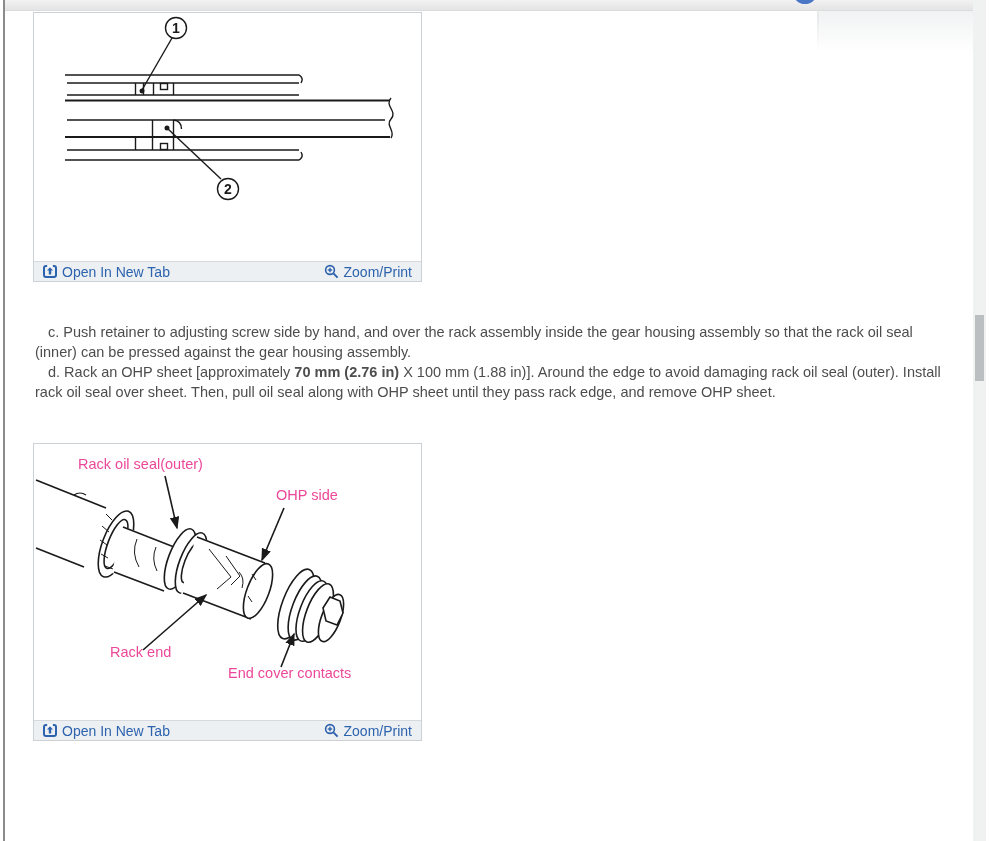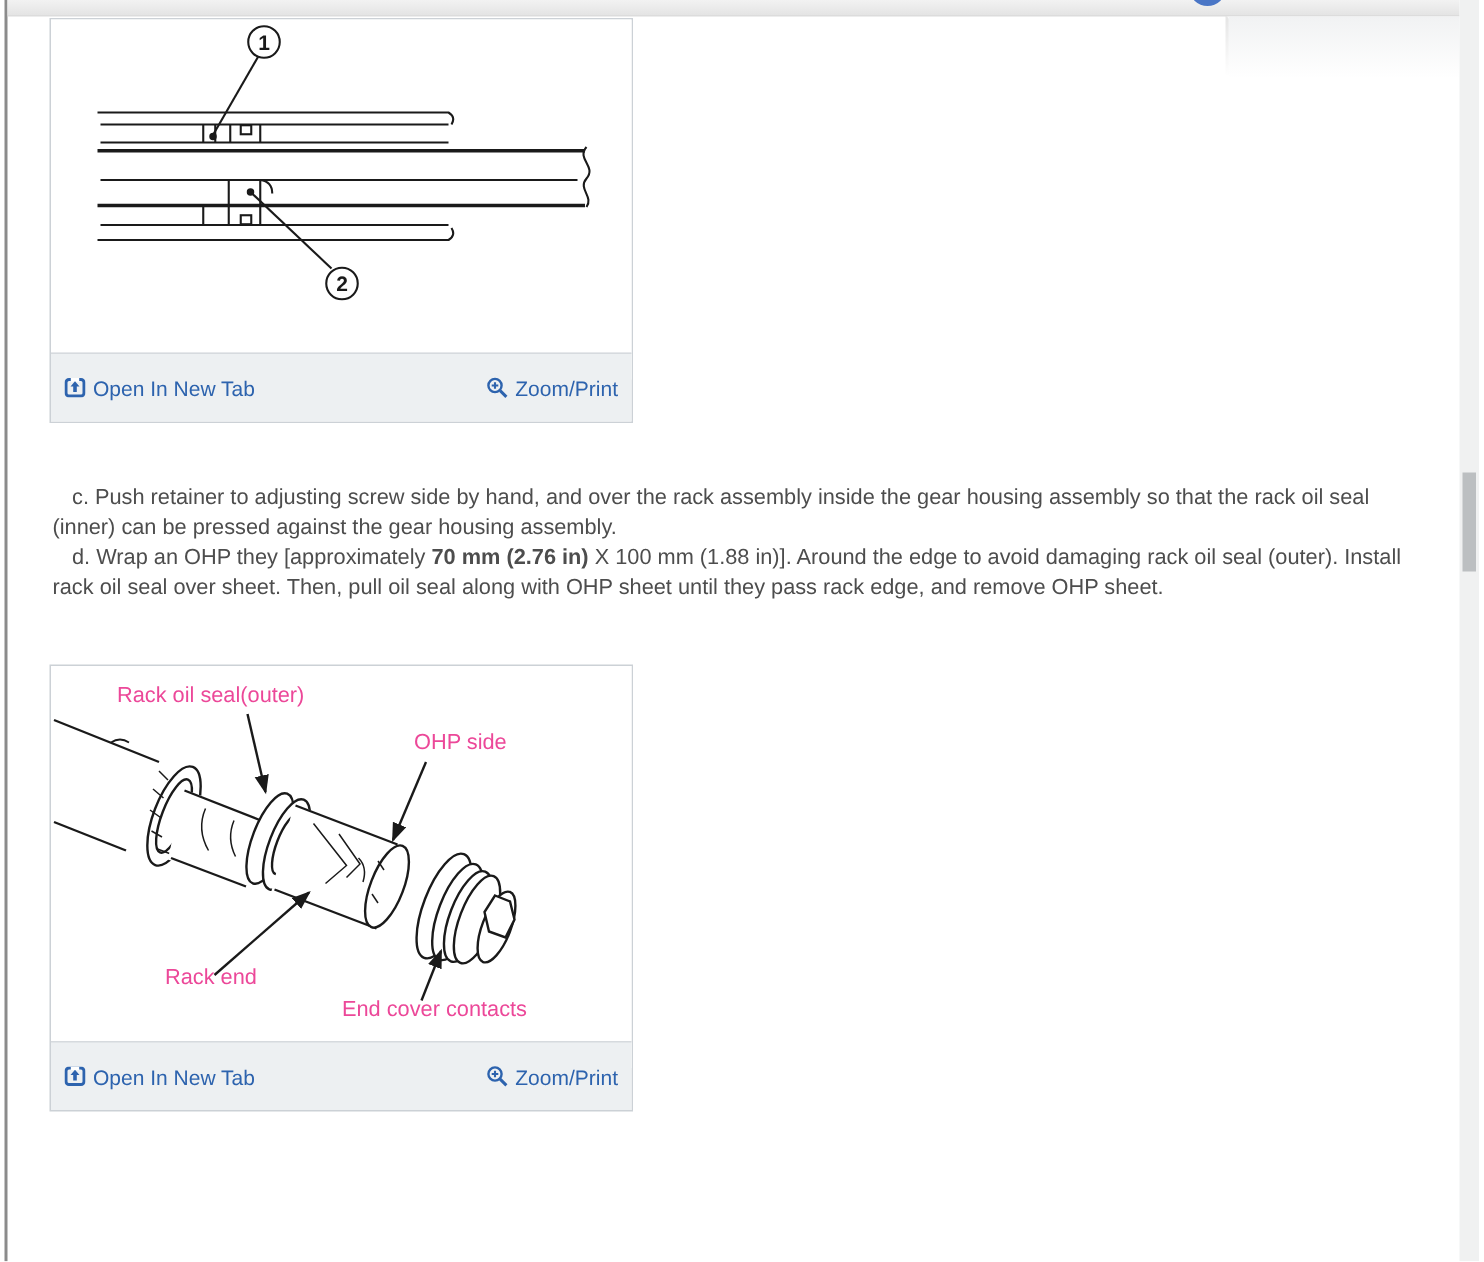--- a/index.html
+++ b/index.html
@@ -22,21 +22,21 @@
   .scroll-track { position:absolute; left:973px; top:0; width:13px; height:841px; background:#f0f1f1; }
   .scroll-thumb { position:absolute; left:975px; top:315px; width:9px; height:66px; background:#bcbfc1; }
   .scroll-right-gap { position:absolute; left:986px; top:0; width:3px; height:841px; background:#ffffff; }
 
   
   .fig-panel { position:absolute; left:33px; width:389px; background:#ffffff;
                border:1px solid #ccd1d6; }
   #panel1 { top:12px; height:270px; }
   #panel2 { top:443px; height:298px; }
   .fig-body { position:absolute; left:0; top:0; right:0; bottom:28px; background:#fff; }
-  .fig-footer { position:absolute; left:0; right:0; bottom:0; height:46px; background:#edf0f2;
+  .fig-footer { position:absolute; left:0; right:0; bottom:0; height:20px; background:#edf0f2;
                 border-top:1px solid #d6dade; display:flex; align-items:center;
                 justify-content:space-between; padding:0 9px; }
   .fig-link { display:flex; align-items:center; gap:5px; color:#2d63ae; font-size:14px; cursor:pointer; }
   .fig-link svg { display:block; }
 
   
   .fig-label { position:absolute; color:#ec4899; font-size:14.5px; white-space:nowrap; }
 
   
   .step { position:absolute; color:#4d4d4d; font-size:14.5px; line-height:20px; }
@@ -121,21 +121,21 @@
           <line x1="3.8" y1="6" x2="8.2" y2="6" stroke="#2d63ae" stroke-width="1.4"></line>
           <line x1="6" y1="3.8" x2="6" y2="8.2" stroke="#2d63ae" stroke-width="1.4"></line>
         </svg>
         <span>Zoom/Print</span>
       </span>
     </div>
   </div>
 
   <p class="step" id="step-c">c. Push retainer to adjusting screw side by hand, and over the rack assembly inside the gear housing assembly so that the rack oil seal (inner) can be pressed against the gear housing assembly.</p>
 
-  <p class="step" id="step-d"><span>d. Wrap an OHP they [approximately </span><span class="bold">70 mm (2.76 in)</span><span> X 100 mm (1.88 in)]. Around the edge to avoid damaging rack oil seal (outer). Install rack oil seal over sheet. Then, pull oil seal along with OHP sheet until they pass rack edge, and remove OHP sheet.</span></p>
+  <p class="step" id="step-d"><span>d. Rack an OHP sheet [approximately </span><span class="bold">70 mm (2.76 in)</span><span> X 100 mm (1.88 in)]. Around the edge to avoid damaging rack oil seal (outer). Install rack oil seal over sheet. Then, pull oil seal along with OHP sheet until they pass rack edge, and remove OHP sheet.</span></p>
 
   <div class="fig-panel" id="panel2">
     <div class="fig-body">
       <svg width="387" height="269" viewBox="0 0 387 269">
         <defs>
           <marker id="ah2" markerWidth="9" markerHeight="7" refX="7" refY="3" orient="auto">
             <path d="M0,0 L8,3 L0,6 Z" fill="#1a1a1a"></path>
           </marker>
         </defs>
         <g stroke="#1a1a1a" stroke-width="1.6" fill="none">

